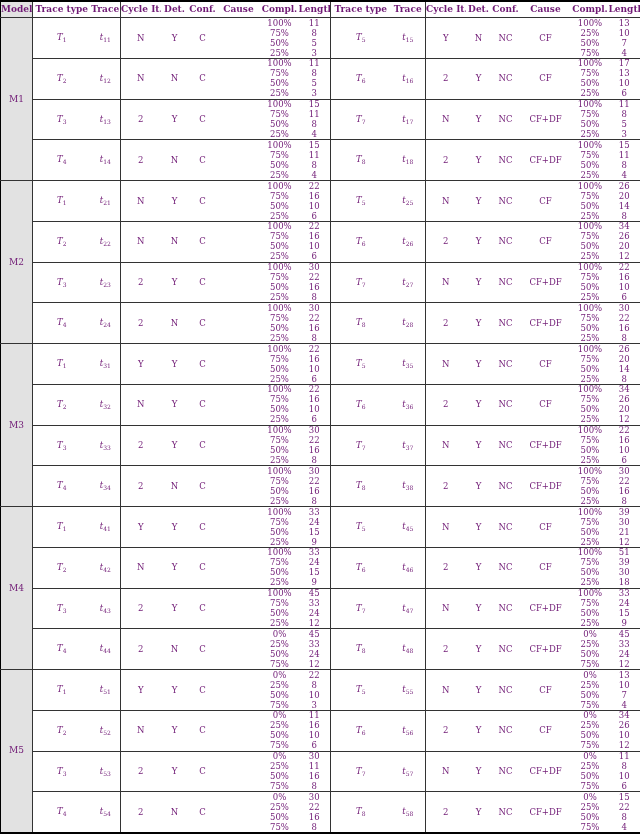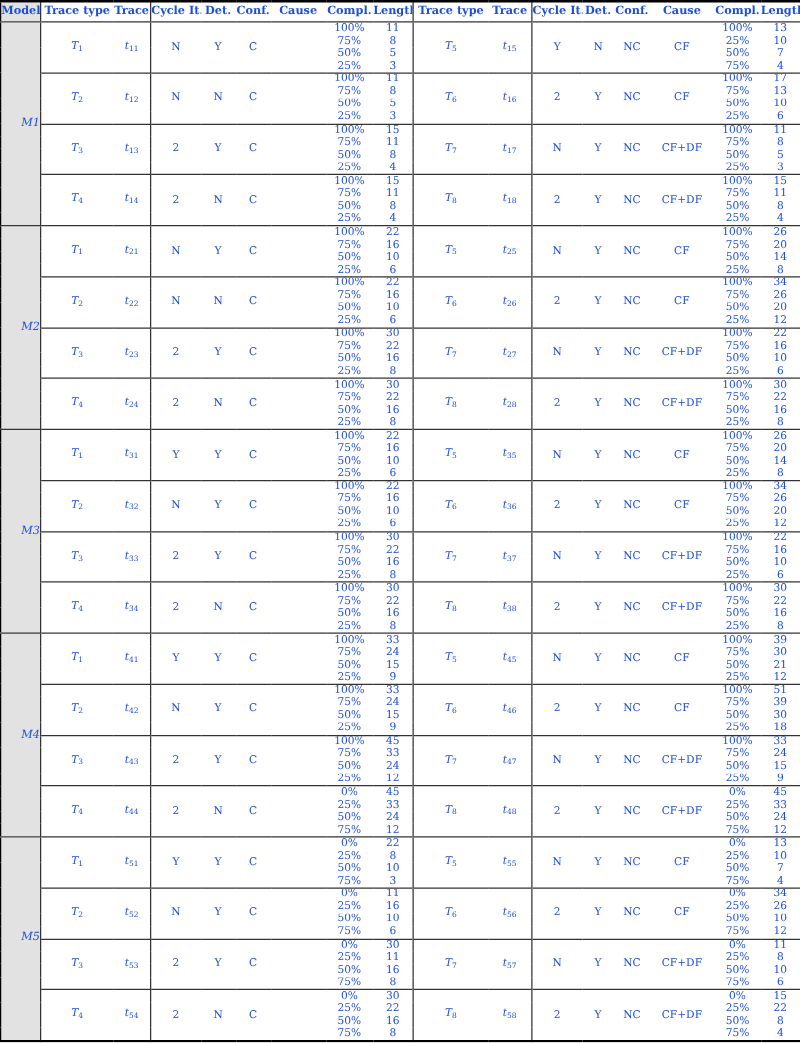--- a/index.html
+++ b/index.html
@@ -2,40 +2,40 @@
 <html><head>
 <meta charset="utf-8">
 <style>
   html,body{margin:0;padding:0;background:#ffffff;}
   .page{width:640px;height:834px;background:#ffffff;overflow:hidden;}
   table.results{
     border-collapse:collapse;
     table-layout:fixed;
     width:640px;height:586px;
     font-family:"DejaVu Serif", serif;
-    color:#1d4ed8;
+    color:#701a75;
     border-left:1px solid #000;
     border-right:1px solid #000;
     border-top:2px solid #000;
     border-bottom:2px solid #000;
   }
   th,td{
     padding:0;margin:0;
     text-align:center;vertical-align:middle;
     font-size:8.5px;line-height:1;
     white-space:nowrap;overflow:hidden;
   }
   thead th{
     font-weight:bold;font-size:9px;height:15px;
     border-bottom:1px solid #333;
   }
   thead tr{height:15px;}
   tbody tr{height:10.2px;}
   .model-bg{background:#e2e2e2;}
-  td.model-cell{background:#e2e2e2;font-style:italic;font-size:9px;text-align:right;}
+  td.model-cell{background:#e2e2e2;font-size:9px;}
   .vl{border-left:1px solid #333;}
   .ts{border-top:1px solid #333;}
   .var{font-style:italic;}
   sub{font-size:6px;font-style:normal;vertical-align:-1.5px;}
 </style>
 </head>
 <body>
 
 <div class="page">
   <table class="results">

